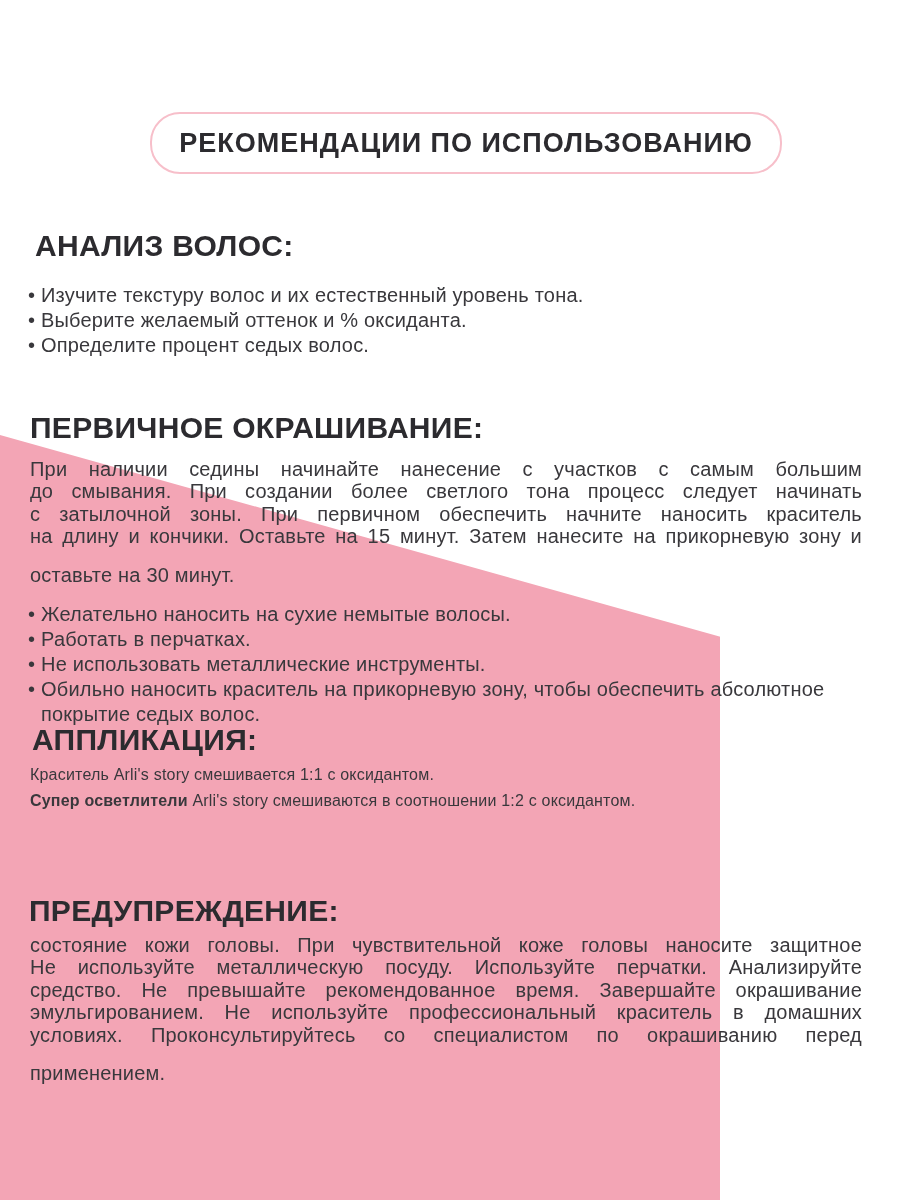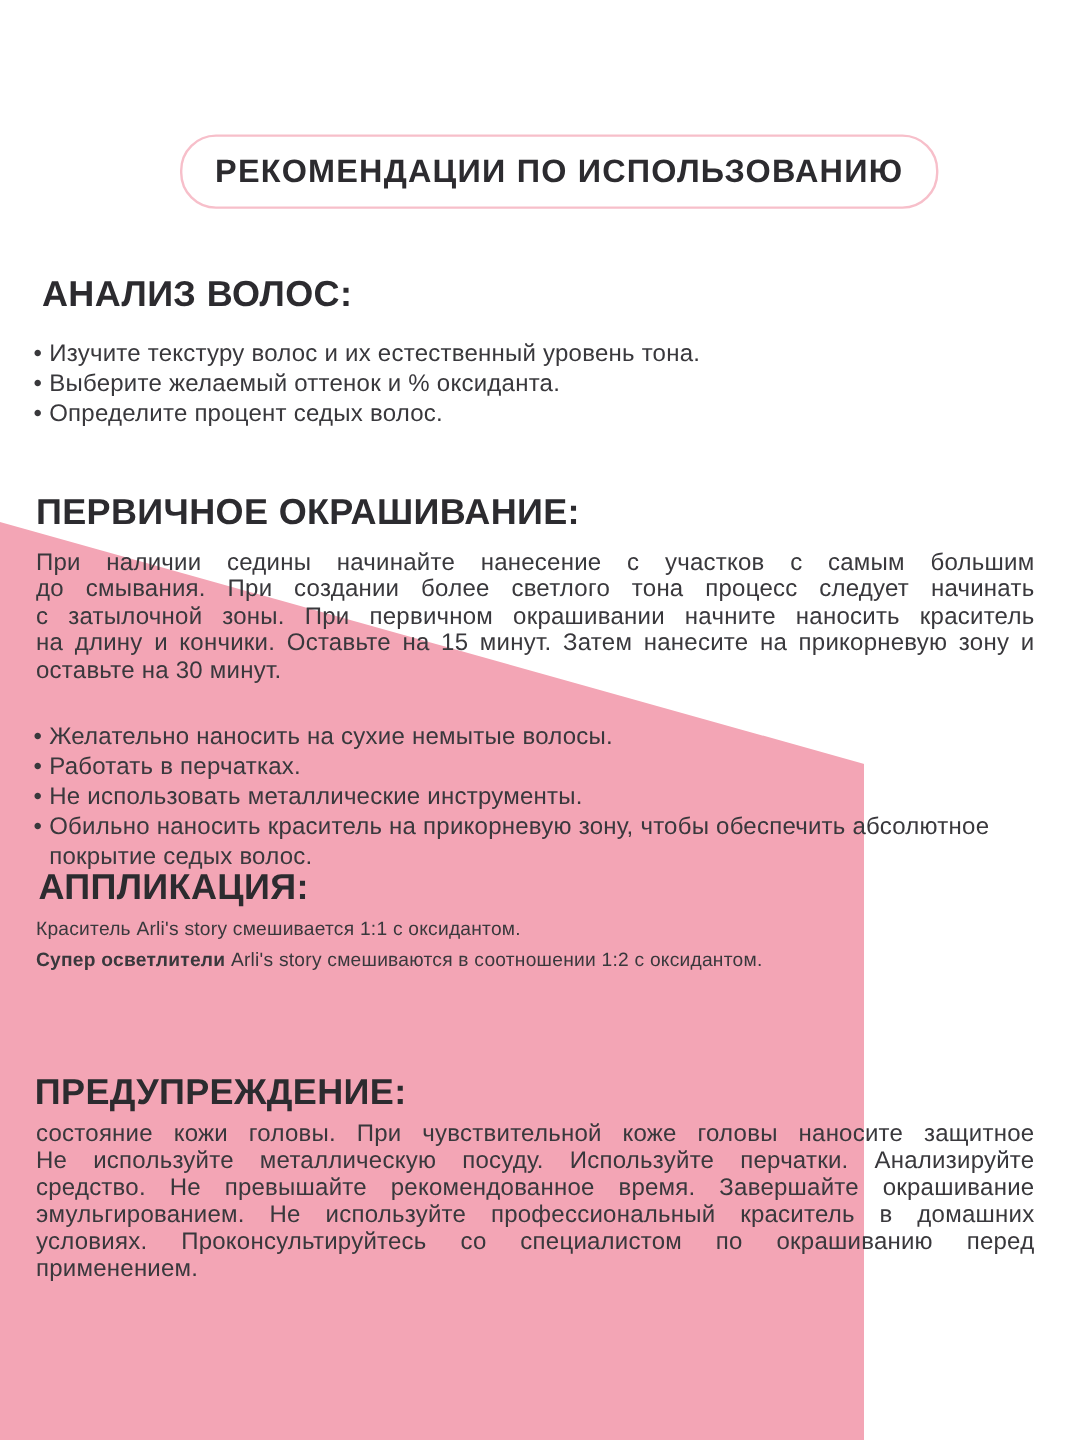--- a/index.html
+++ b/index.html
@@ -68,21 +68,21 @@
   .para {
     position: absolute;
     width: 832px;
     font-size: 20px;
     line-height: 22.4px;
     letter-spacing: 0.2px;
   }
   #primary-para { left: 30px; top: 458px; }
   #warning-para { left: 30px; top: 934px; }
   .pline { text-align: justify; text-align-last: justify; }
-  .pline:last-child { text-align: right; text-align-last: left; }
+  .pline:last-child { text-align: right; text-align-last: left; margin-top: 16px; }
 
   .app-lines {
     position: absolute;
     left: 30px; top: 762px;
     width: 832px;
     font-size: 16px;
     line-height: 26px;
     letter-spacing: 0.2px;
   }
   .app-lines b { font-weight: bold; }
@@ -104,21 +104,21 @@
   <div class="b-item">Изучите текстуру волос и их естественный уровень тона.</div>
       <div class="b-item">Выберите желаемый оттенок и % оксиданта.</div>
       <div class="b-item">Определите процент седых волос.</div>
     </div>
 
   <h2 id="h-primary">ПЕРВИЧНОЕ ОКРАШИВАНИЕ:</h2>
   <div id="primary-para" class="para">
 
   <div class="pline">При наличии седины начинайте нанесение с участков с самым большим</div>
       <div class="pline">до смывания. При создании более светлого тона процесс следует начинать</div>
-      <div class="pline">с затылочной зоны. При первичном окрашивании начните наносить краситель</div>
+      <div class="pline">с затылочной зоны. При первичном обеспечить начните наносить краситель</div>
       <div class="pline">на длину и кончики. Оставьте на 15 минут. Затем нанесите на прикорневую зону и</div>
       <div class="pline">оставьте на 30 минут.</div>
     </div>
   <div id="primary-bullets" class="bullets">
 
   <div class="b-item">Желательно наносить на сухие немытые волосы.</div>
       <div class="b-item">Работать в перчатках.</div>
       <div class="b-item">Не использовать металлические инструменты.</div>
       <div class="b-item">Обильно наносить краситель на прикорневую зону, чтобы обеспечить абсолютное покрытие седых волос.</div>
     </div>

